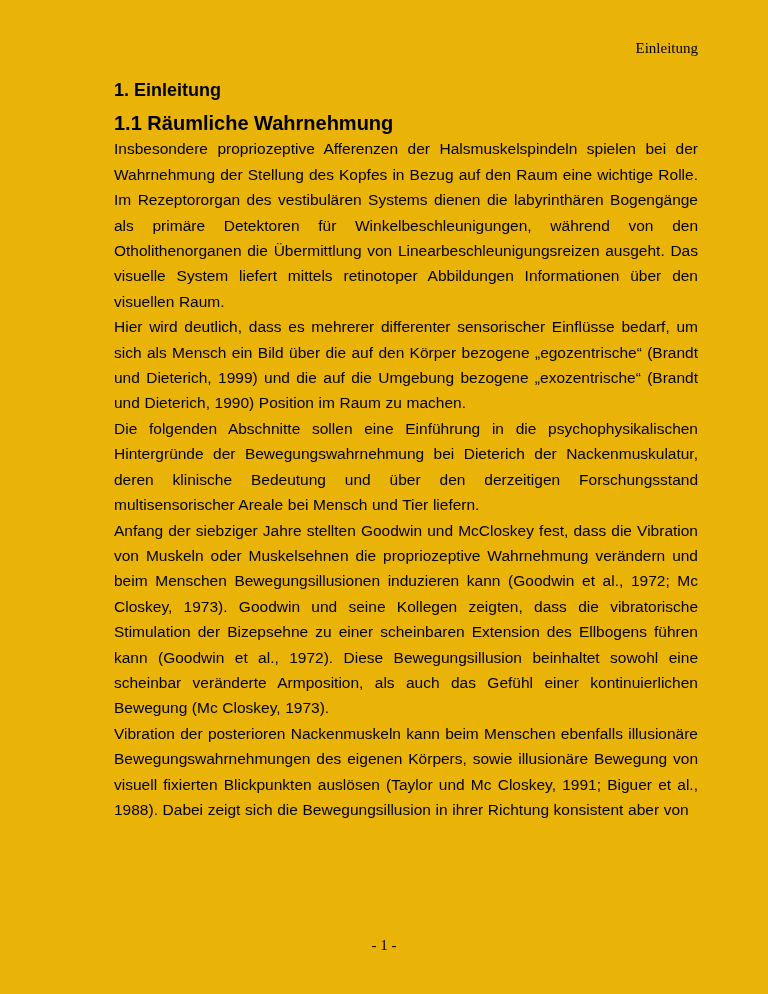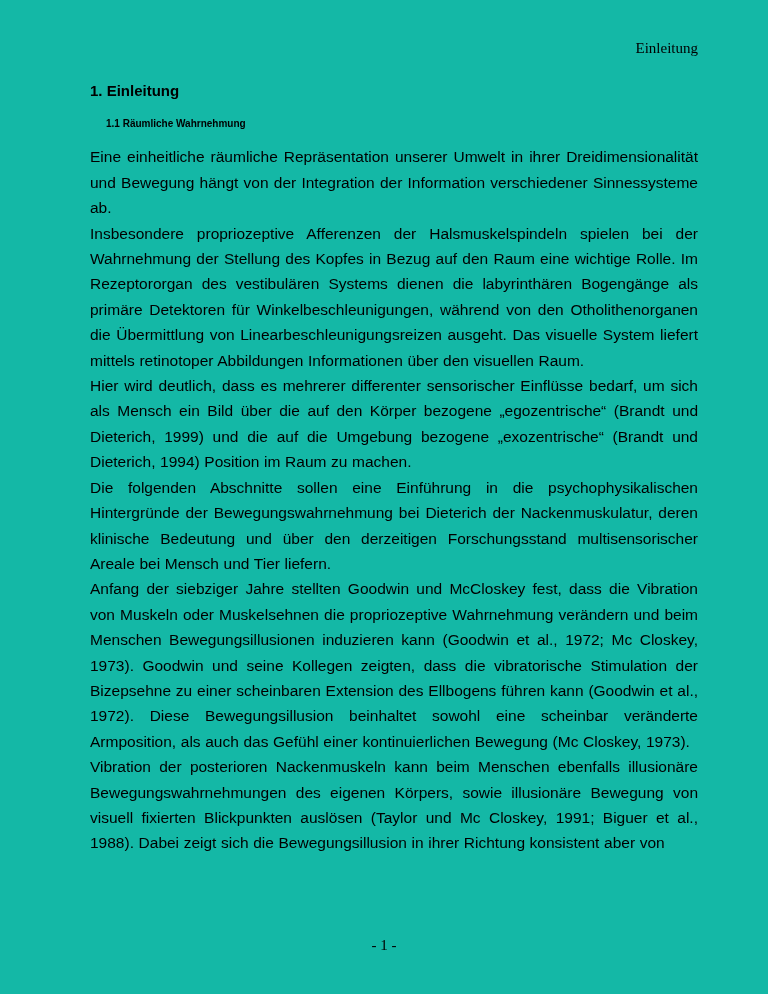--- a/index.html
+++ b/index.html
@@ -4,48 +4,49 @@
 <style>
   html, body {
     margin: 0;
     padding: 0;
     background: #e8e8e8;
   }
   .page {
     position: relative;
     width: 768px;
     height: 994px;
-    background: #14b8a6;
+    background: #eab308;
     color: #000000;
     font-family: "Liberation Sans", sans-serif;
     overflow: hidden;
     box-sizing: border-box;
+    padding-left: 24px;
   }
   .content {
     padding: 0 70px 0 90px;
   }
   .running-header {
     font-family: "Liberation Serif", serif;
     font-size: 15px;
     line-height: 16px;
     text-align: right;
     padding-top: 40px;
     color: #000000;
   }
   .chapter-title {
-    font-size: 15px;
+    font-size: 18px;
     font-weight: bold;
     line-height: 25px;
     margin: 22px 0 0 0;
   }
   .subsection-title {
-    font-size: 10px;
+    font-size: 20px;
     font-weight: bold;
     line-height: 25.4px;
-    margin: 8px 0 0 16px;
+    margin: 8px 0 0 0;
     text-align: justify;
   }
   .subsection-title.second {
     margin-top: 11px;
   }
   .body-paragraph {
     font-size: 15.5px;
     line-height: 25.4px;
     margin: 0;
     text-align: justify;
@@ -71,25 +72,24 @@
 
 <div class="page">
   <div class="content">
 
     <div class="running-header">Einleitung</div>
 
     <div class="chapter-title">1. Einleitung</div>
 
     <div class="subsection-title">1.1 Räumliche Wahrnehmung</div>
 
-    <p class="body-paragraph first-after-heading">Eine einheitliche räumliche Repräsentation unserer Umwelt in ihrer Dreidimensionalität und Bewegung hängt von der Integration der Information verschiedener Sinnessysteme ab.</p>
 
     <p class="body-paragraph">Insbesondere propriozeptive Afferenzen der Halsmuskelspindeln spielen bei der Wahrnehmung der Stellung des Kopfes in Bezug auf den Raum eine wichtige Rolle. Im Rezeptororgan des vestibulären Systems dienen die labyrinthären Bogengänge als primäre Detektoren für Winkelbeschleunigungen, während von den Otholithenorganen die Übermittlung von Linearbeschleunigungsreizen ausgeht. Das visuelle System liefert mittels retinotoper Abbildungen Informationen über den visuellen Raum.</p>
 
-    <p class="body-paragraph">Hier wird deutlich, dass es mehrerer differenter sensorischer Einflüsse bedarf, um sich als Mensch ein Bild über die auf den Körper bezogene „egozentrische“ (Brandt und Dieterich, 1999) und die auf die Umgebung bezogene „exozentrische“ (Brandt und Dieterich, 1994) Position im Raum zu machen.</p>
+    <p class="body-paragraph">Hier wird deutlich, dass es mehrerer differenter sensorischer Einflüsse bedarf, um sich als Mensch ein Bild über die auf den Körper bezogene „egozentrische“ (Brandt und Dieterich, 1999) und die auf die Umgebung bezogene „exozentrische“ (Brandt und Dieterich, 1990) Position im Raum zu machen.</p>
 
     <p class="body-paragraph">Die folgenden Abschnitte sollen eine Einführung in die psychophysikalischen Hintergründe der Bewegungswahrnehmung bei Dieterich der Nackenmuskulatur, deren klinische Bedeutung und über den derzeitigen Forschungsstand multisensorischer Areale bei Mensch und Tier liefern.</p>
 
 
     <p class="body-paragraph">Anfang der siebziger Jahre stellten Goodwin und McCloskey fest, dass die Vibration von Muskeln oder Muskelsehnen die propriozeptive Wahrnehmung verändern und beim Menschen Bewegungsillusionen induzieren kann (Goodwin et al., 1972; Mc Closkey, 1973). Goodwin und seine Kollegen zeigten, dass die vibratorische Stimulation der Bizepsehne zu einer scheinbaren Extension des Ellbogens führen kann (Goodwin et al., 1972). Diese Bewegungsillusion beinhaltet sowohl eine scheinbar veränderte Armposition, als auch das Gefühl einer kontinuierlichen Bewegung (Mc Closkey, 1973).</p>
 
     <p class="body-paragraph">Vibration der posterioren Nackenmuskeln kann beim Menschen ebenfalls illusionäre Bewegungswahrnehmungen des eigenen Körpers, sowie illusionäre Bewegung von visuell fixierten Blickpunkten auslösen (Taylor und Mc Closkey, 1991; Biguer et al., 1988). Dabei zeigt sich die Bewegungsillusion in ihrer Richtung konsistent aber von</p>
 
   </div>
 

